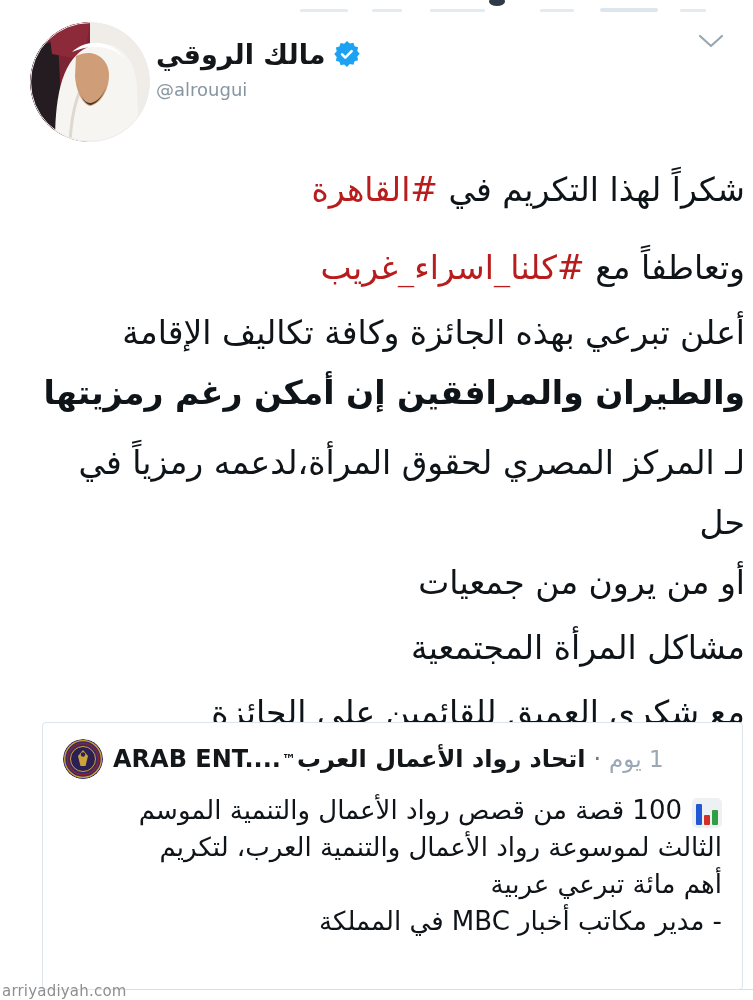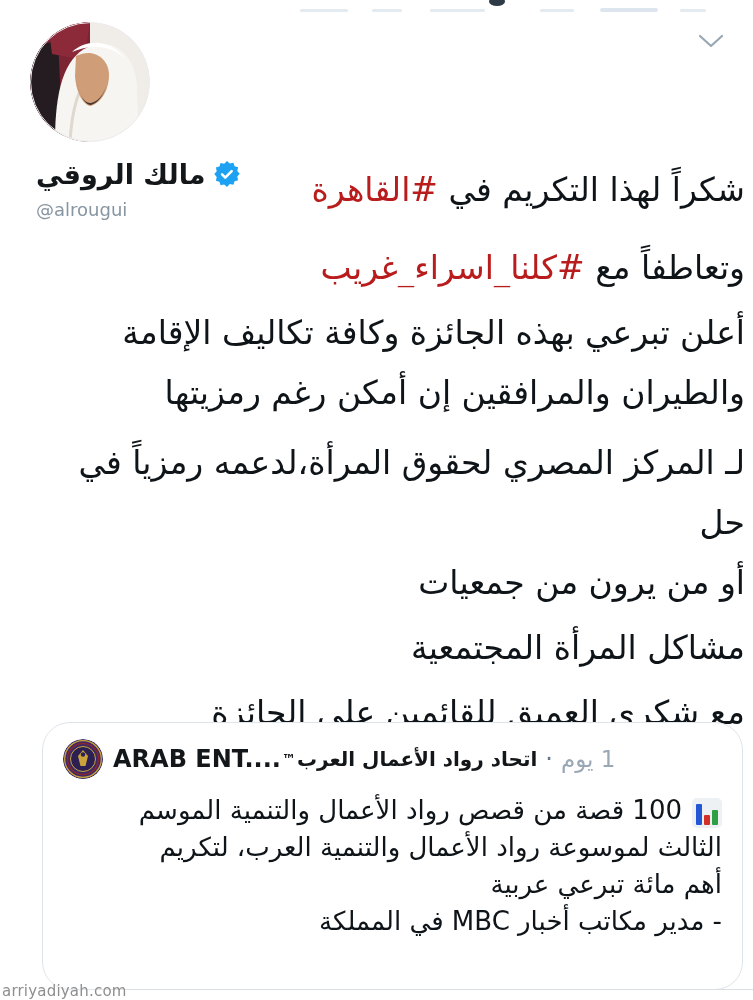--- a/index.html
+++ b/index.html
@@ -14,48 +14,48 @@
   .top-sliver { position:absolute; left:0; top:0; width:753px; height:14px; }
   .sliver-dot { position:absolute; left:489px; top:-3px; width:16px; height:9px;
     background:#2e3b47; border-radius:50%; }
   .sliver-dash { position:absolute; top:9px; height:3px; background:#e3eaf0; border-radius:2px; }
   .d1{left:300px;width:48px;} .d2{left:372px;width:30px;} .d3{left:430px;width:55px;}
   .d4{left:540px;width:34px;} .d5{left:600px;width:58px;top:8px;height:4px;background:#dde6ee;}
   .d6{left:680px;width:26px;}
 
   
   .tweet-header { position:absolute; left:30px; top:22px; right:18px;
-    display:flex; align-items:flex-start;flex-direction:column; }
+    display:flex; align-items:flex-start; }
   .avatar { width:120px; height:120px; border-radius:50%; overflow:hidden; flex:0 0 auto;
     cursor:pointer; }
   .id-block { margin-left:6px; padding-top:16px; }
   .name-row { display:flex; align-items:center; gap:7px; }
   .display-name { font-size:27px; font-weight:bold; color:#14171a; line-height:1.1; cursor:pointer; }
   .badge { flex:0 0 auto; margin-top:2px; }
   .handle { display:block; margin-top:7px; font-size:18px; color:#8795a1; }
   .chevron { position:absolute; right:28px; top:32px; cursor:pointer; }
 
   
   .tweet-text { position:absolute; top:160px; right:8px; left:38px;
     direction:rtl; text-align:right;
     font-family:"DejaVu Serif","DejaVu Sans",sans-serif;
     font-size:33px; color:#0f1419; }
   .tweet-text p { line-height:60px; }
-  .m18{ margin-bottom:18px; } .m10{ margin-bottom:10px; } .m5{ margin-bottom:5px; }
+  .m18{ margin-bottom:18px; } .m10{ margin-bottom:10px;font-weight:bold; } .m5{ margin-bottom:5px; }
   .hashtag { color:#b91c1c; text-decoration:none; cursor:pointer;margin-top:36px; }
 
   
   .quote-card { position:absolute; left:42px; top:722px; width:701px; height:268px;
-    border:1px solid #dde4ea; border-radius:28px; background:#fff;
+    border:1px solid #dde4ea; border-radius:4px; background:#fff;
     padding:16px 20px 0 20px; cursor:pointer; }
   .q-header { display:flex; align-items:center; direction:ltr; }
   .q-avatar { width:40px; height:40px; border-radius:50%; overflow:hidden; flex:0 0 auto; }
   .q-name-latin { margin-left:10px; font-size:24px; font-weight:bold; color:#14171a; white-space:nowrap; }
   .q-tm { font-size:14px; font-weight:bold; color:#14171a; vertical-align:super; margin:0 1px; }
-  .q-name-arabic { font-size:20px; font-weight:bold; color:#14171a; white-space:nowrap; }
+  .q-name-arabic { font-size:24px; font-weight:bold; color:#14171a; white-space:nowrap; }
   .q-sep { margin:0 8px; font-size:24px; color:#657786; }
   .q-time { font-size:23px; color:#9aa8b5; direction:rtl; unicode-bidi:isolate; }
   .q-body { direction:rtl; text-align:right; margin-top:13px;
     font-size:26px; color:#0f1419; }
   .q-body .q-line { line-height:37px; }
 
   
   .emoji-chart { display:inline-flex; align-items:flex-end; gap:2px;
     width:30px; height:30px; background:#eef1f3; border-radius:5px;
     padding:3px 4px; margin-left:10px; vertical-align:-6px; }

